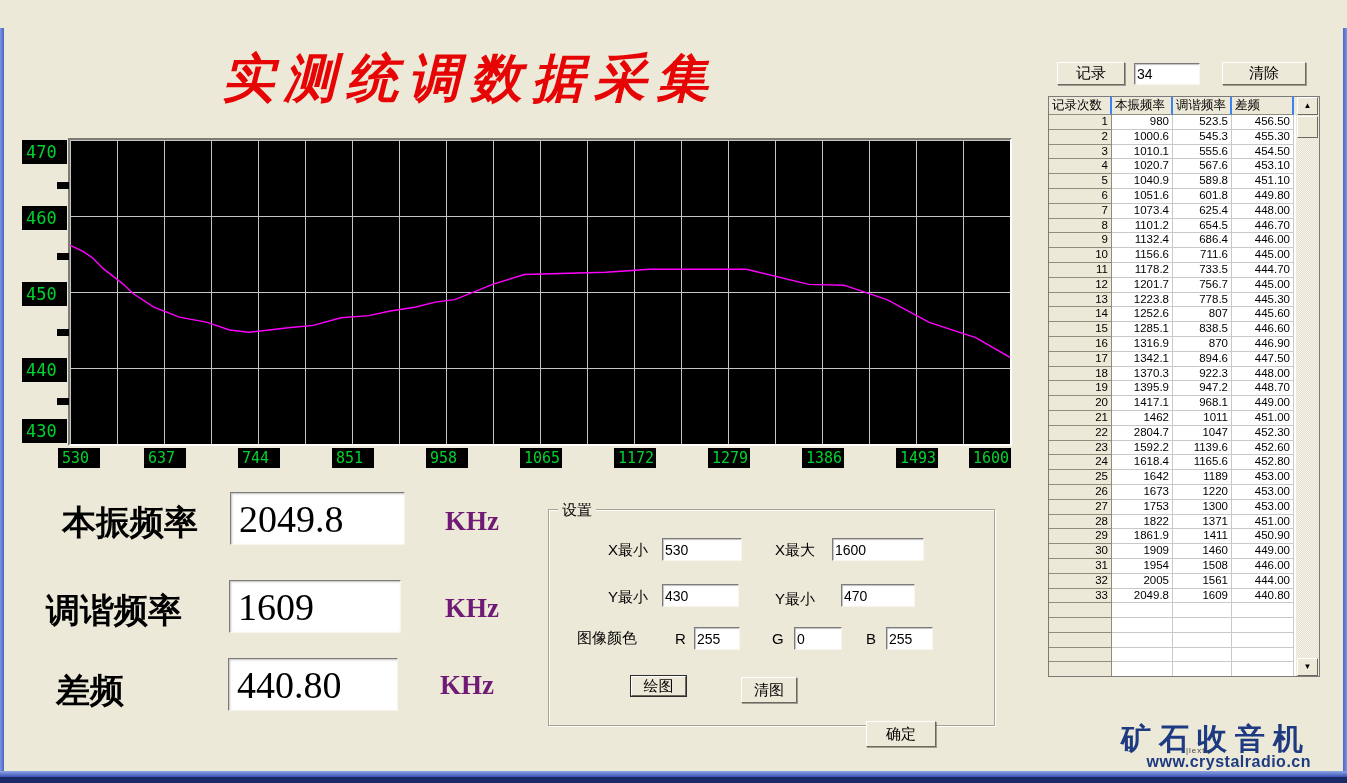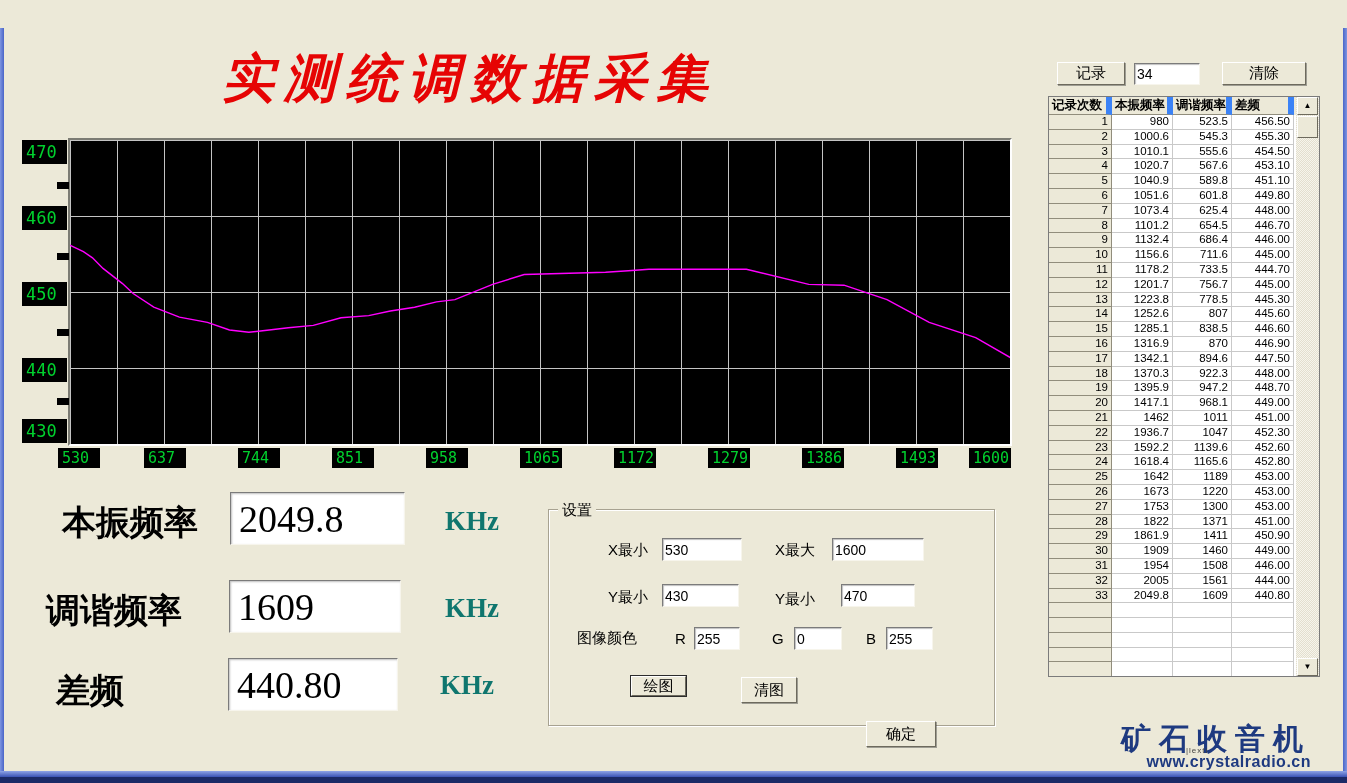--- a/index.html
+++ b/index.html
@@ -32,42 +32,42 @@
     text-align:left;padding-left:4px;box-sizing:border-box;}
   .ylab{left:22px;width:45px;height:24px;font-size:17px;line-height:24px;}
   .xlab{top:448px;width:42px;height:20px;font-size:15px;line-height:20px;}
   .ytick{left:57px;width:12px;height:7px;background:#000;}
 
   
   .ro-label{color:#000;font-family:"Liberation Serif",serif;font-weight:bold;font-size:34px;white-space:nowrap;}
   .ro-field{background:#fff;box-sizing:border-box;border:1px solid;border-color:#7b7b7b #f7f5ec #f7f5ec #7b7b7b;
     box-shadow:inset 1px 1px 2px rgba(0,0,0,.25);font-family:"Liberation Serif",serif;font-size:38px;
     padding:0 0 0 8px;color:#000;width:175px;height:53px;}
-  .ro-unit{color:#0f766e;font-family:"Liberation Serif",serif;font-weight:bold;font-size:27px;}
+  .ro-unit{color:#701a75;font-family:"Liberation Serif",serif;font-weight:bold;font-size:27px;}
 
   
   #settings-box{left:548px;top:509px;width:447px;height:217px;box-sizing:border-box;
     border:1px solid #a7a291;box-shadow:inset 1px 1px 0 #fff, 1px 1px 0 #fff;}
   #settings-legend{left:558px;top:501px;background:#ECE9D8;padding:0 4px;font-size:15px;color:#000;}
   .set-label{font-size:15px;color:#000;white-space:nowrap;}
   .set-input{background:#fff;box-sizing:border-box;border:1px solid;border-color:#7b7b7b #f7f5ec #f7f5ec #7b7b7b;
     box-shadow:inset 1px 1px 1px rgba(0,0,0,.25);font-size:14px;padding:1px 2px;height:23px;color:#000;
     font-family:"Liberation Sans",sans-serif;}
   .vbbtn{background:#ECE9D8;box-sizing:border-box;border:1px solid;border-color:#ffffff #6d6a5d #6d6a5d #ffffff;
     box-shadow:1px 1px 0 rgba(64,64,64,.45);font-size:15px;color:#000;text-align:center;
     font-family:"Liberation Sans",sans-serif;padding:0;}
   #btn-draw{border-color:#ffffff #6d6a5d #6d6a5d #ffffff;outline:1.5px solid #2c2c2c;}
 
   
   #record-input{left:1134px;top:63px;width:66px;height:22px;}
 
   
   #grid{left:1048px;top:96px;width:272px;height:581px;box-sizing:border-box;border:1px solid #7b7b7b;background:#fff;}
   .g-head{display:flex;height:18px;background:#ECE9D8;}
-  .g-head .gc{font-size:12.5px;line-height:17px;padding-left:3px;border-right:6px solid #3b82f6;border-bottom:1px solid #918d7c;box-sizing:border-box;overflow:hidden;white-space:nowrap;font-weight:bold;}
+  .g-head .gc{font-size:12.5px;line-height:17px;padding-left:3px;border-right:2px solid #3b82f6;border-bottom:1px solid #918d7c;box-sizing:border-box;overflow:hidden;white-space:nowrap;}
   .g-row{display:flex;height:14.8px;background:#fff;}
   .g-row .gc{font-size:11.5px;line-height:13.5px;text-align:right;padding-right:3px;box-sizing:border-box;
     border-right:1px solid #c9c9c9;border-bottom:1px solid #c9c9c9;overflow:hidden;white-space:nowrap;}
   .g-row .gc.fixed{background:#ECE9D8;border-right:1px solid #918d7c;border-bottom:1px solid #918d7c;}
   .c0{width:63px;} .c1{width:61px;} .c2{width:59px;} .c3{width:62px;}
   #grid-scroll{position:absolute;right:0;top:0;width:23px;height:579px;
     background:repeating-conic-gradient(#f7f5ec 0 25%,#e3dfcf 0 50%) 0 0/2px 2px;}
   .sb-btn{position:absolute;left:1px;width:21px;height:18px;background:#ECE9D8;box-sizing:border-box;
     border:1px solid;border-color:#fff #6d6a5d #6d6a5d #fff;font-size:8px;line-height:16px;text-align:center;color:#000;}
   #sb-thumb{position:absolute;left:1px;top:19px;width:21px;height:22px;background:#ECE9D8;box-sizing:border-box;
@@ -317,21 +317,21 @@
           <div class="gc c3">449.00</div>
         </div>
         <div class="g-row">
           <div class="gc c0 fixed">21</div>
           <div class="gc c1">1462</div>
           <div class="gc c2">1011</div>
           <div class="gc c3">451.00</div>
         </div>
         <div class="g-row">
           <div class="gc c0 fixed">22</div>
-          <div class="gc c1">1936.7</div>
+          <div class="gc c1">2804.7</div>
           <div class="gc c2">1047</div>
           <div class="gc c3">452.30</div>
         </div>
         <div class="g-row">
           <div class="gc c0 fixed">23</div>
           <div class="gc c1">1592.2</div>
           <div class="gc c2">1139.6</div>
           <div class="gc c3">452.60</div>
         </div>
         <div class="g-row">

